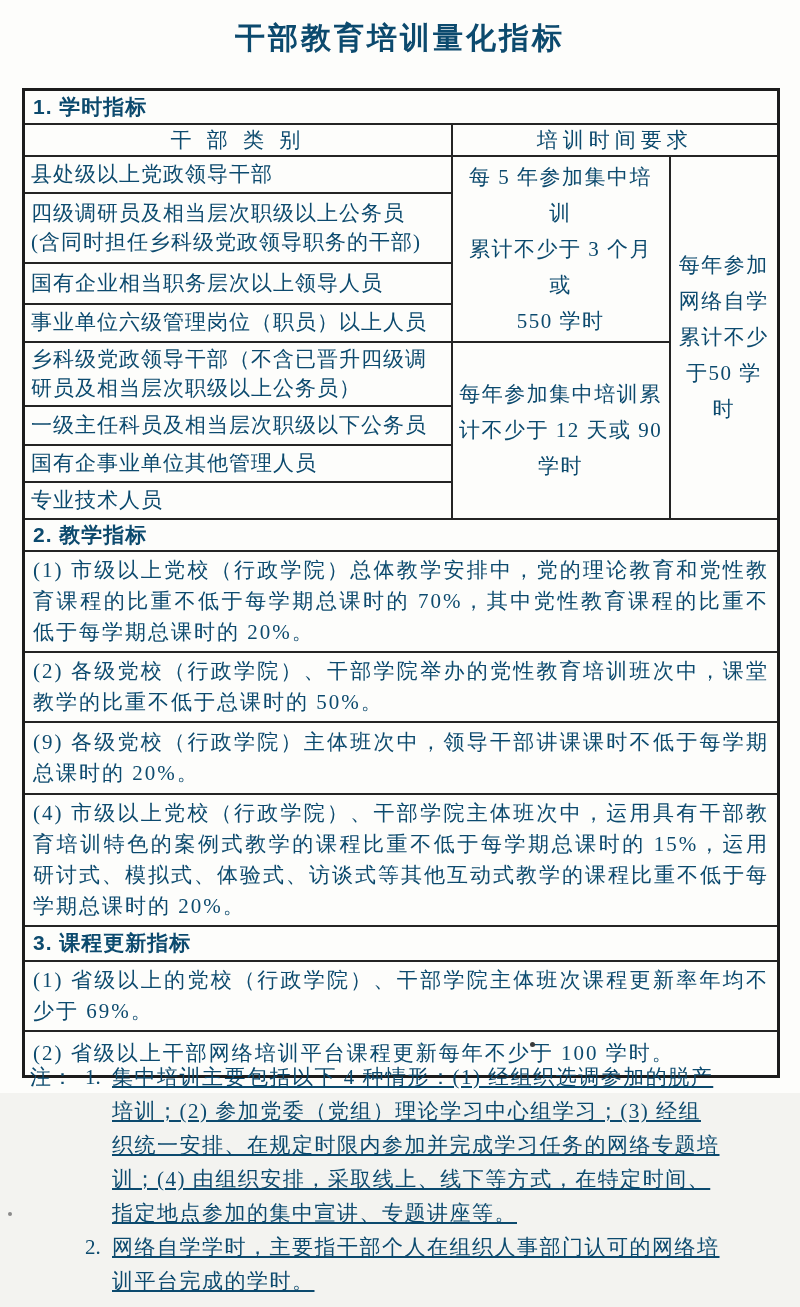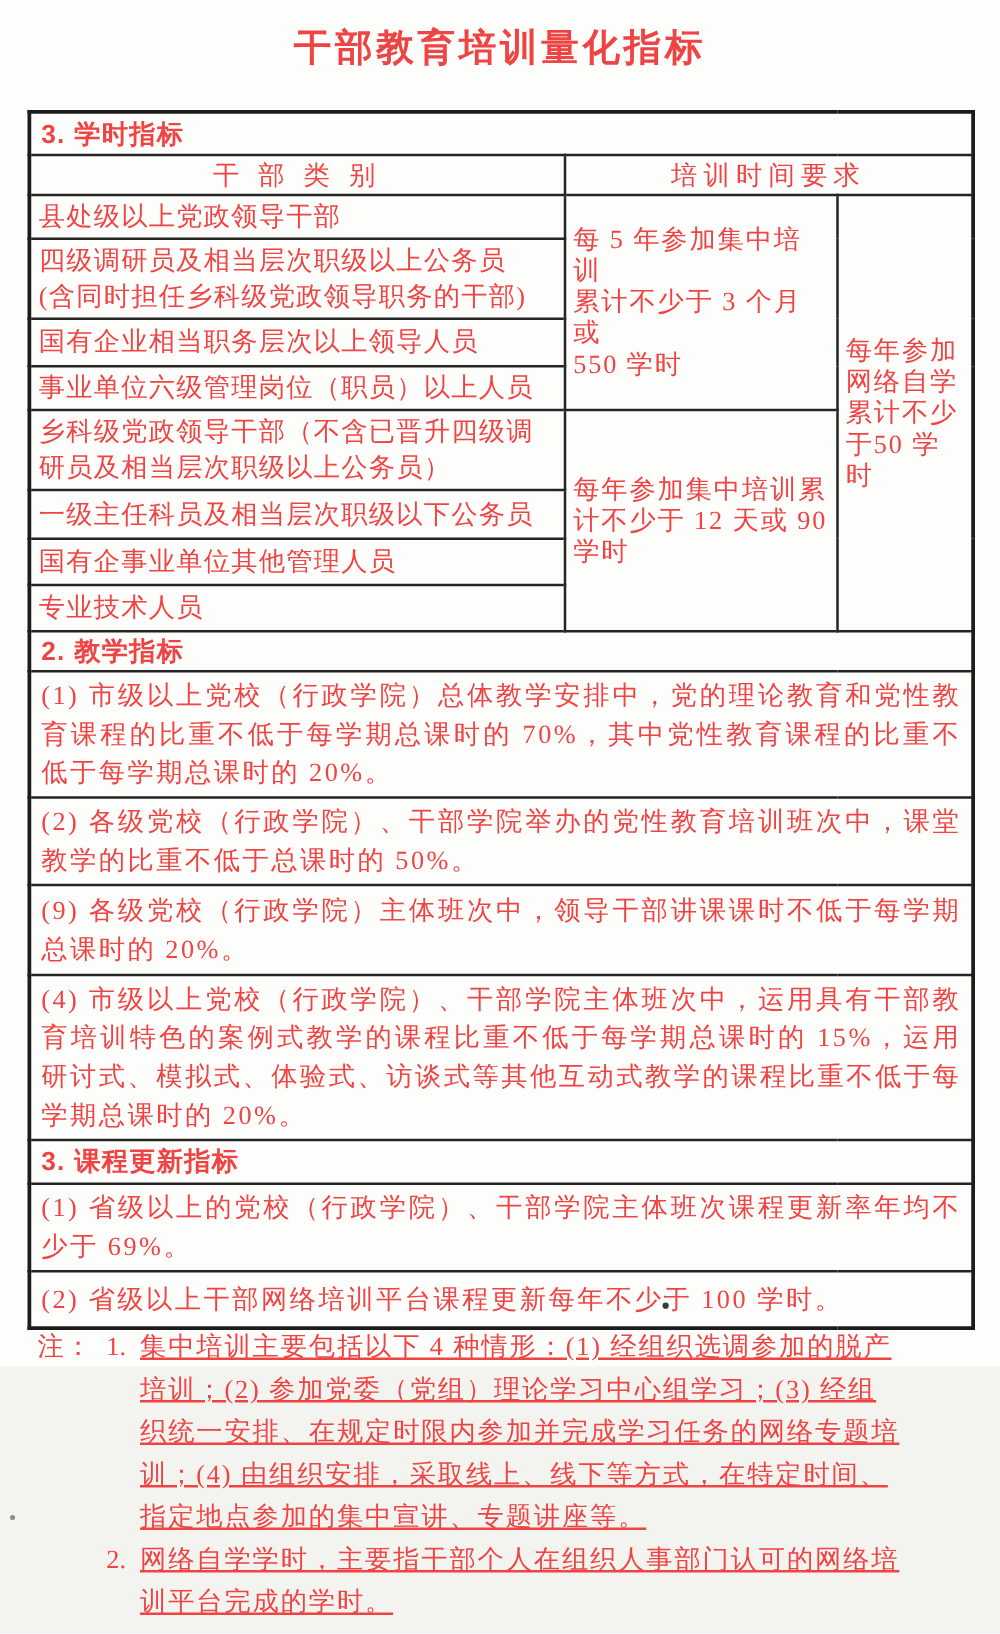--- a/index.html
+++ b/index.html
@@ -1,18 +1,18 @@
 <!DOCTYPE html>
 <html><head>
 <meta charset="utf-8">
 <style>
   html,body { margin:0; padding:0; background:#ffffff; }
   .page {
     position:relative; width:800px; height:1307px; overflow:hidden;
-    background:#fdfdfb; color:#ef4444;
+    background:#fdfdfb; color:#0c4a6e;
     font-family:"Liberation Serif","DejaVu Serif",serif;
   }
   .scan-band { position:absolute; left:0; top:1093px; width:800px; height:214px; background:#f3f3f0; }
   .doc-title {
     position:absolute; top:18px; left:0; width:100%; text-align:center;
     font-size:30px; font-weight:bold; letter-spacing:3px;
     font-family:"Liberation Sans","DejaVu Sans",sans-serif;
   }
   table.main {
     position:absolute; left:22px; top:88px; width:755px;
@@ -22,21 +22,21 @@
   table.main td {
     border:2px solid #242424; font-size:21px; vertical-align:middle;
     overflow:hidden;
   }
   td.sec-head {
     font-weight:bold; font-size:22px; padding:1px 8px; letter-spacing:1px;
     font-family:"Liberation Sans","DejaVu Sans",sans-serif;
   }
   td.colhead { text-align:center; font-size:21px; letter-spacing:5px; padding:1px 0; }
   td.cat { padding:2px 6px; line-height:29px; white-space:pre-line; letter-spacing:1px;margin-top:44px; }
-  td.req { padding:2px 6px; line-height:25px; white-space:pre-line; letter-spacing:1.5px; }
+  td.req { padding:2px 6px; line-height:36px; white-space:pre-line; letter-spacing:1.5px;text-align:center; }
   td.para { padding:3px 8px; line-height:31px; text-align:justify; letter-spacing:2px; }
   tr.h31{height:31px} tr.h33{height:33px} tr.h34{height:34px} tr.h36{height:24px}
   tr.h35{height:35px} tr.h37{height:37px} tr.h38{height:38px} tr.h39{height:39px}
   tr.h46{height:46px} tr.h64{height:64px} tr.h68{height:68px} tr.h70{height:70px}
   tr.h72{height:72px} tr.h94{height:94px} tr.h127{height:127px}
   .notes {
     position:absolute; left:30px; top:1060px; width:745px;
     font-size:21px; line-height:34px;
   }
   .note-label { position:absolute; left:0; top:0; letter-spacing:1px; }
@@ -57,21 +57,21 @@
   <div class="doc-title">干部教育培训量化指标</div>
 
   <table class="main">
     <colgroup>
       <col style="width:428px">
       <col style="width:218px">
       <col style="width:109px">
     </colgroup>
     <tbody>
       <tr class="h34">
-        <td class="sec-head" colspan="3">3. 学时指标</td>
+        <td class="sec-head" colspan="3">1. 学时指标</td>
       </tr>
       <tr class="h31">
         <td class="colhead">干 部 类 别</td>
         <td class="colhead" colspan="2">培训时间要求</td>
       </tr>
       <tr class="h34">
         <td class="cat">县处级以上党政领导干部</td>
         <td class="req" rowspan="4">每 5 年参加集中培训
 累计不少于 3 个月或
 550 学时</td>

